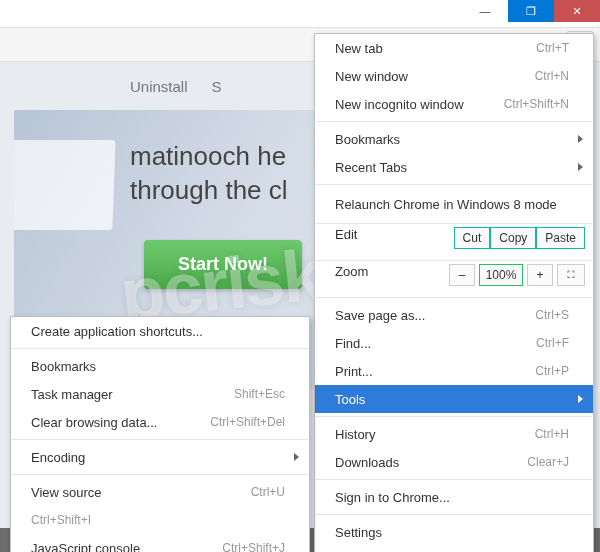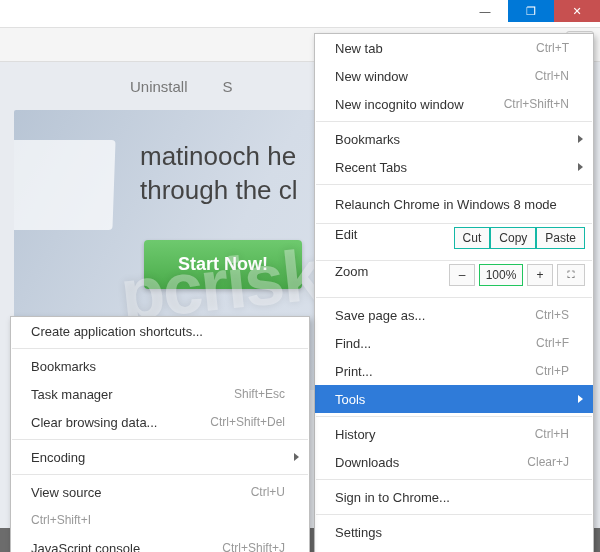--- a/index.html
+++ b/index.html
@@ -13,24 +13,24 @@
 .winbtn.close { background:#c75050; color:#fff; }
 
 .toolbar { height:34px; background:#f5f5f5; display:flex; align-items:center; justify-content:flex-end; padding:0 6px; gap:4px; border-bottom:1px solid #ddd; }
 .star { width:24px; height:24px; display:flex; align-items:center; justify-content:center; color:#aaa; font-size:16px; }
 .hamburger { width:28px; height:28px; border:1px solid #ccc; border-radius:3px; display:flex; align-items:center; justify-content:center; background:#f0f0f0; }
 .hamburger span { width:14px; height:10px; border-top:2px solid #666; border-bottom:2px solid #666; position:relative; }
 .hamburger span::before { content:""; position:absolute; top:2px; left:0; right:0; height:2px; background:#666; }
 
 
 .page { position:absolute; top:62px; left:0; right:0; bottom:0; background:#e8ebf0; }
-.nav { height:48px; display:flex; align-items:center; gap:35px; padding-left:130px; color:#777; font-size:15px; }
+.nav { height:48px; display:flex; align-items:center; gap:24px; padding-left:130px; color:#777; font-size:15px; }
 .hero { position:relative; margin:0 14px; height:280px; background:linear-gradient(120deg,#b8c5d5 0%,#d4dce7 40%,#e0e6ee 100%); border-radius:2px; overflow:hidden; }
 .hero::before { content:""; position:absolute; left:-20px; top:30px; width:120px; height:90px; background:#fff; opacity:.7; border-radius:4px; transform:skew(-2deg); }
-.hero-text { position:absolute; left:126px; top:30px; color:#444; font-size:26px; line-height:1.3; }
+.hero-text { position:absolute; left:116px; top:30px; color:#444; font-size:26px; line-height:1.3; }
 .start-btn { position:absolute; left:130px; top:130px; background:#5cb85c; background:linear-gradient(#6ec96e,#4aab4a); color:#fff; padding:14px 34px; border-radius:4px; font-size:18px; font-weight:bold; box-shadow:0 2px 4px rgba(0,0,0,.2); }
 
 
 .watermark { position:absolute; top:50%; left:50%; transform:translate(-50%,-50%) rotate(-6deg); font-size:72px; font-weight:bold; color:rgba(255,255,255,.35); text-shadow:0 0 8px rgba(0,0,0,.1); pointer-events:none; letter-spacing:-2px; z-index:5;}
 
 
 .footer { position:absolute; bottom:0; left:0; right:0; height:24px; background:#6c6c6c; color:#fff; font-size:11px; display:flex; align-items:center; justify-content:flex-end; gap:6px; padding:0 14px; }
 .footer span { text-decoration:underline; }
 
 

